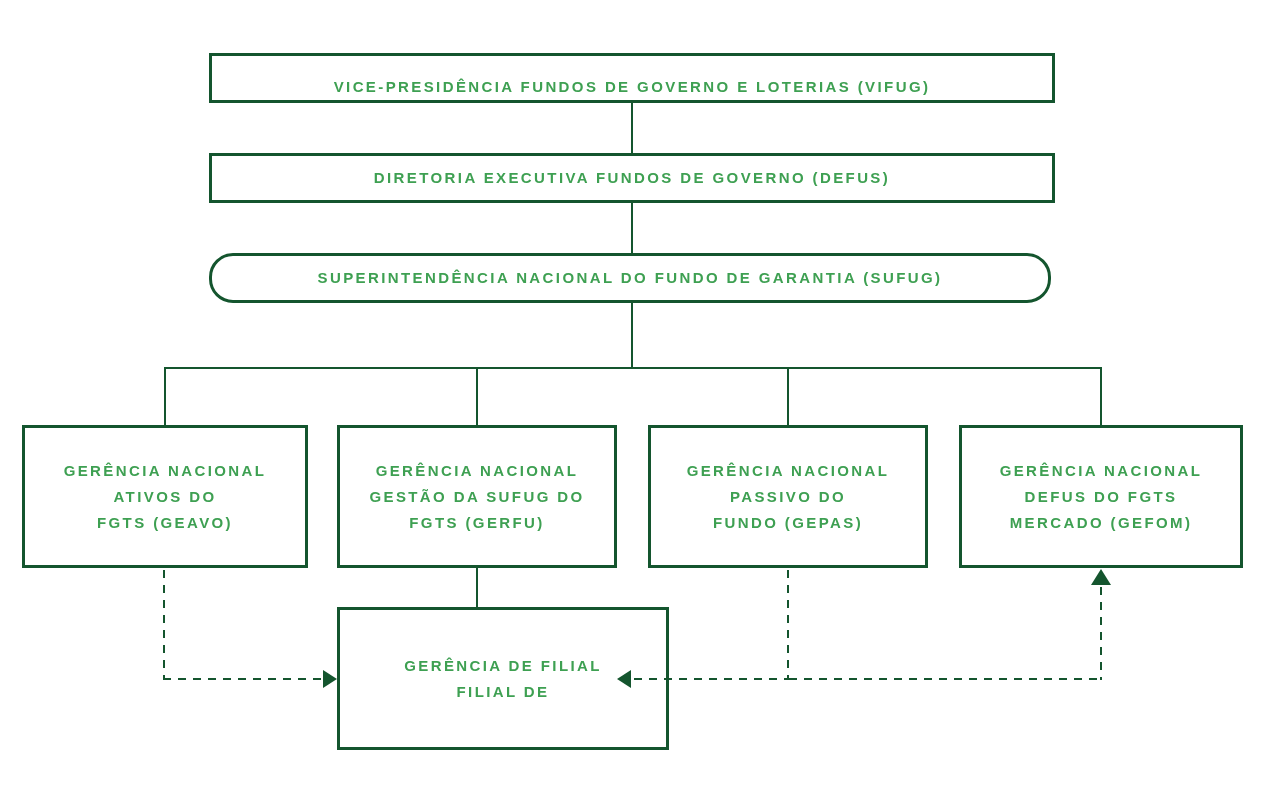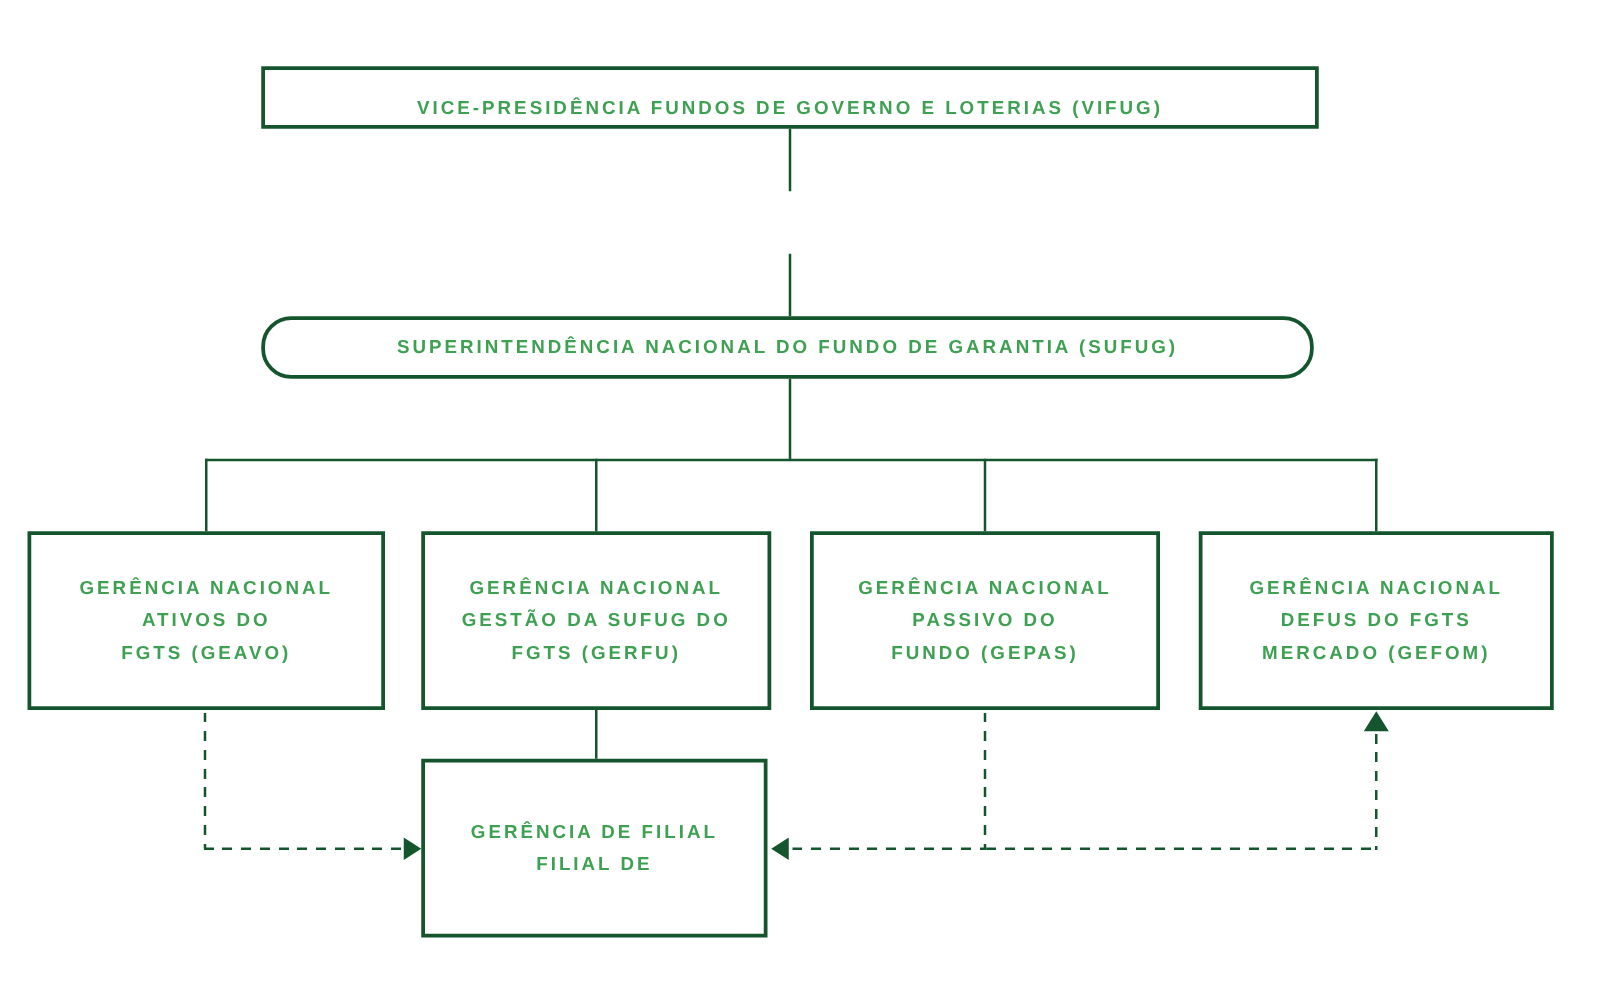--- a/index.html
+++ b/index.html
@@ -52,31 +52,34 @@
   .arrow-up{border-left:10px solid transparent;border-right:10px solid transparent;border-bottom:16px solid var(--green-dark);}
 
   
   .n-vifug{left:209px;top:53px;width:846px;height:50px;justify-content:flex-end;}
   .n-defus{left:209px;top:153px;width:846px;height:50px;}
   .n-sufug{left:209px;top:253px;width:842px;height:50px;border-radius:24px;}
   .n-geavo{left:22px;top:425px;width:286px;height:143px;}
   .n-gerfu{left:337px;top:425px;width:280px;height:143px;}
   .n-gepas{left:648px;top:425px;width:280px;height:143px;}
   .n-gefom{left:959px;top:425px;width:284px;height:143px;}
-  .n-gifug{left:337px;top:607px;width:277px;height:143px;text-align:right;}
+  .n-gifug{left:337px;top:607px;width:332px;height:143px;text-align:right;}
 </style>
 </head>
 <body>
 
 <div class="canvas">
 
   <div class="node n-vifug">
     <div class="nline">VICE-PRESIDÊNCIA FUNDOS DE GOVERNO E LOTERIAS (VIFUG)</div>
   </div>
 
+  <div class="node n-defus">
+    <div class="nline">DIRETORIA EXECUTIVA FUNDOS DE GOVERNO (DEFUS)</div>
+  </div>
 
   <div class="node n-sufug">
     <div class="nline">SUPERINTENDÊNCIA NACIONAL DO FUNDO DE GARANTIA (SUFUG)</div>
   </div>
 
   <div class="node n-geavo">
     <div class="nline">GERÊNCIA NACIONAL</div>
     <div class="nline">ATIVOS DO</div>
     <div class="nline">FGTS (GEAVO)</div>
   </div>

